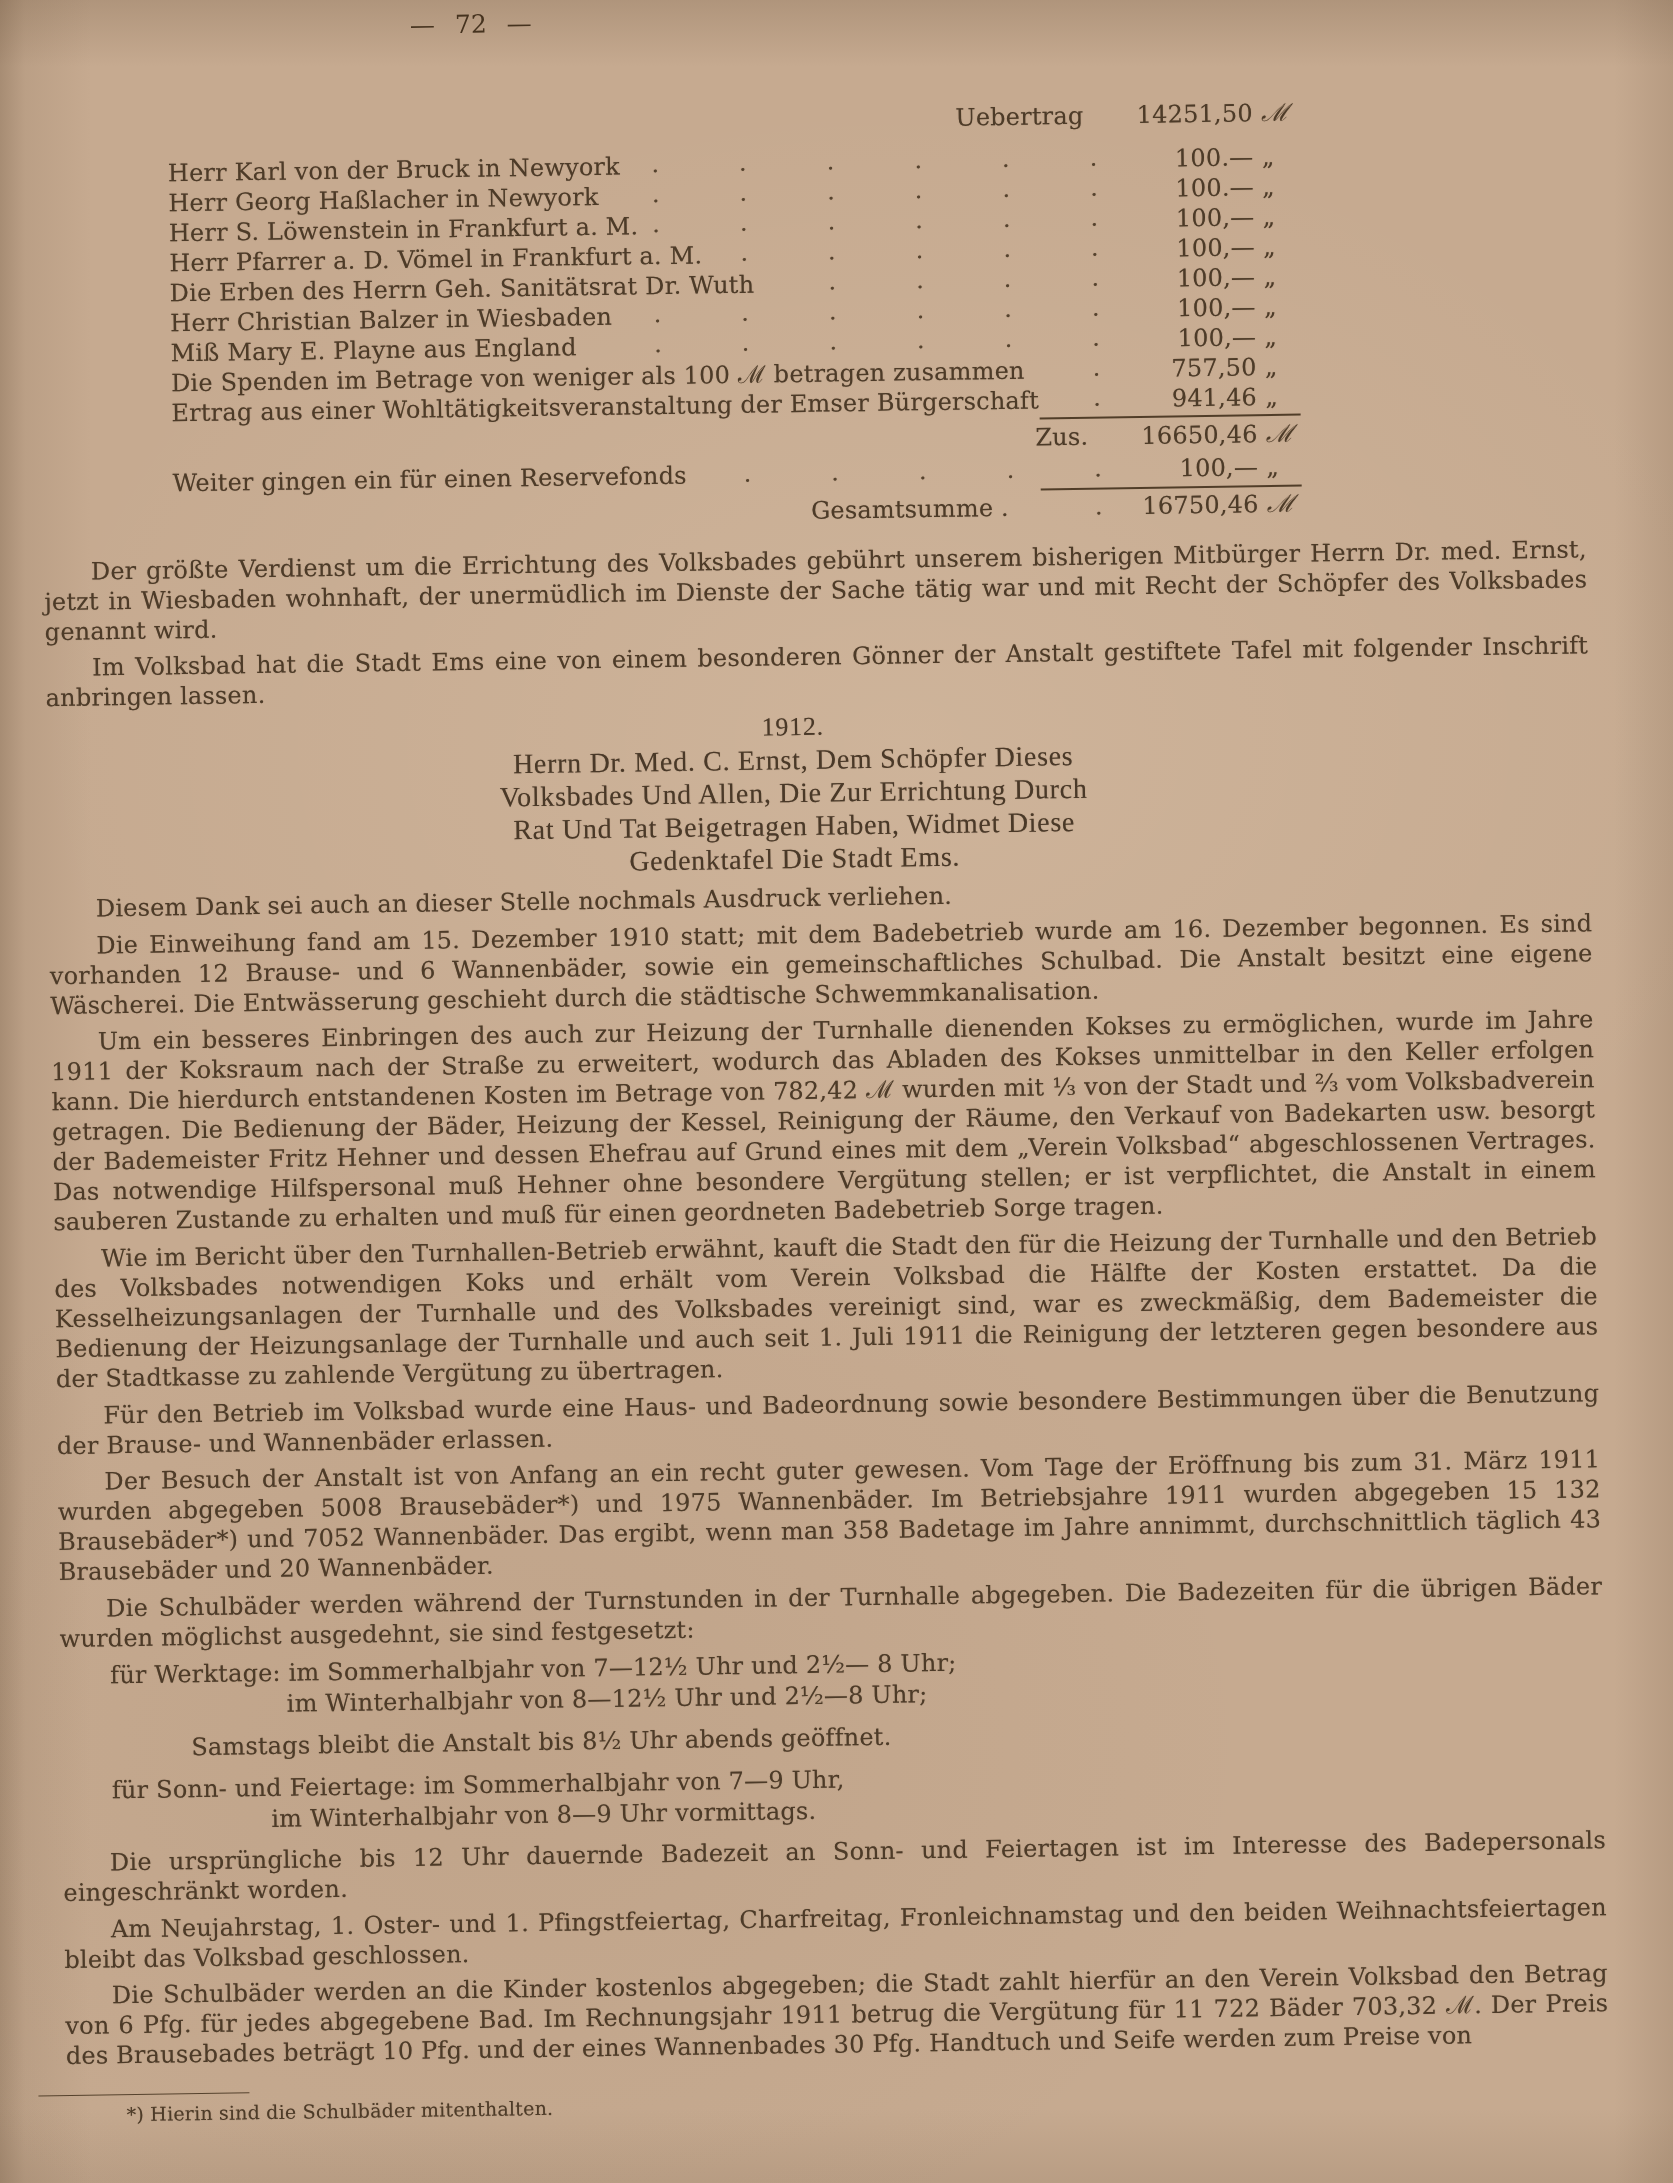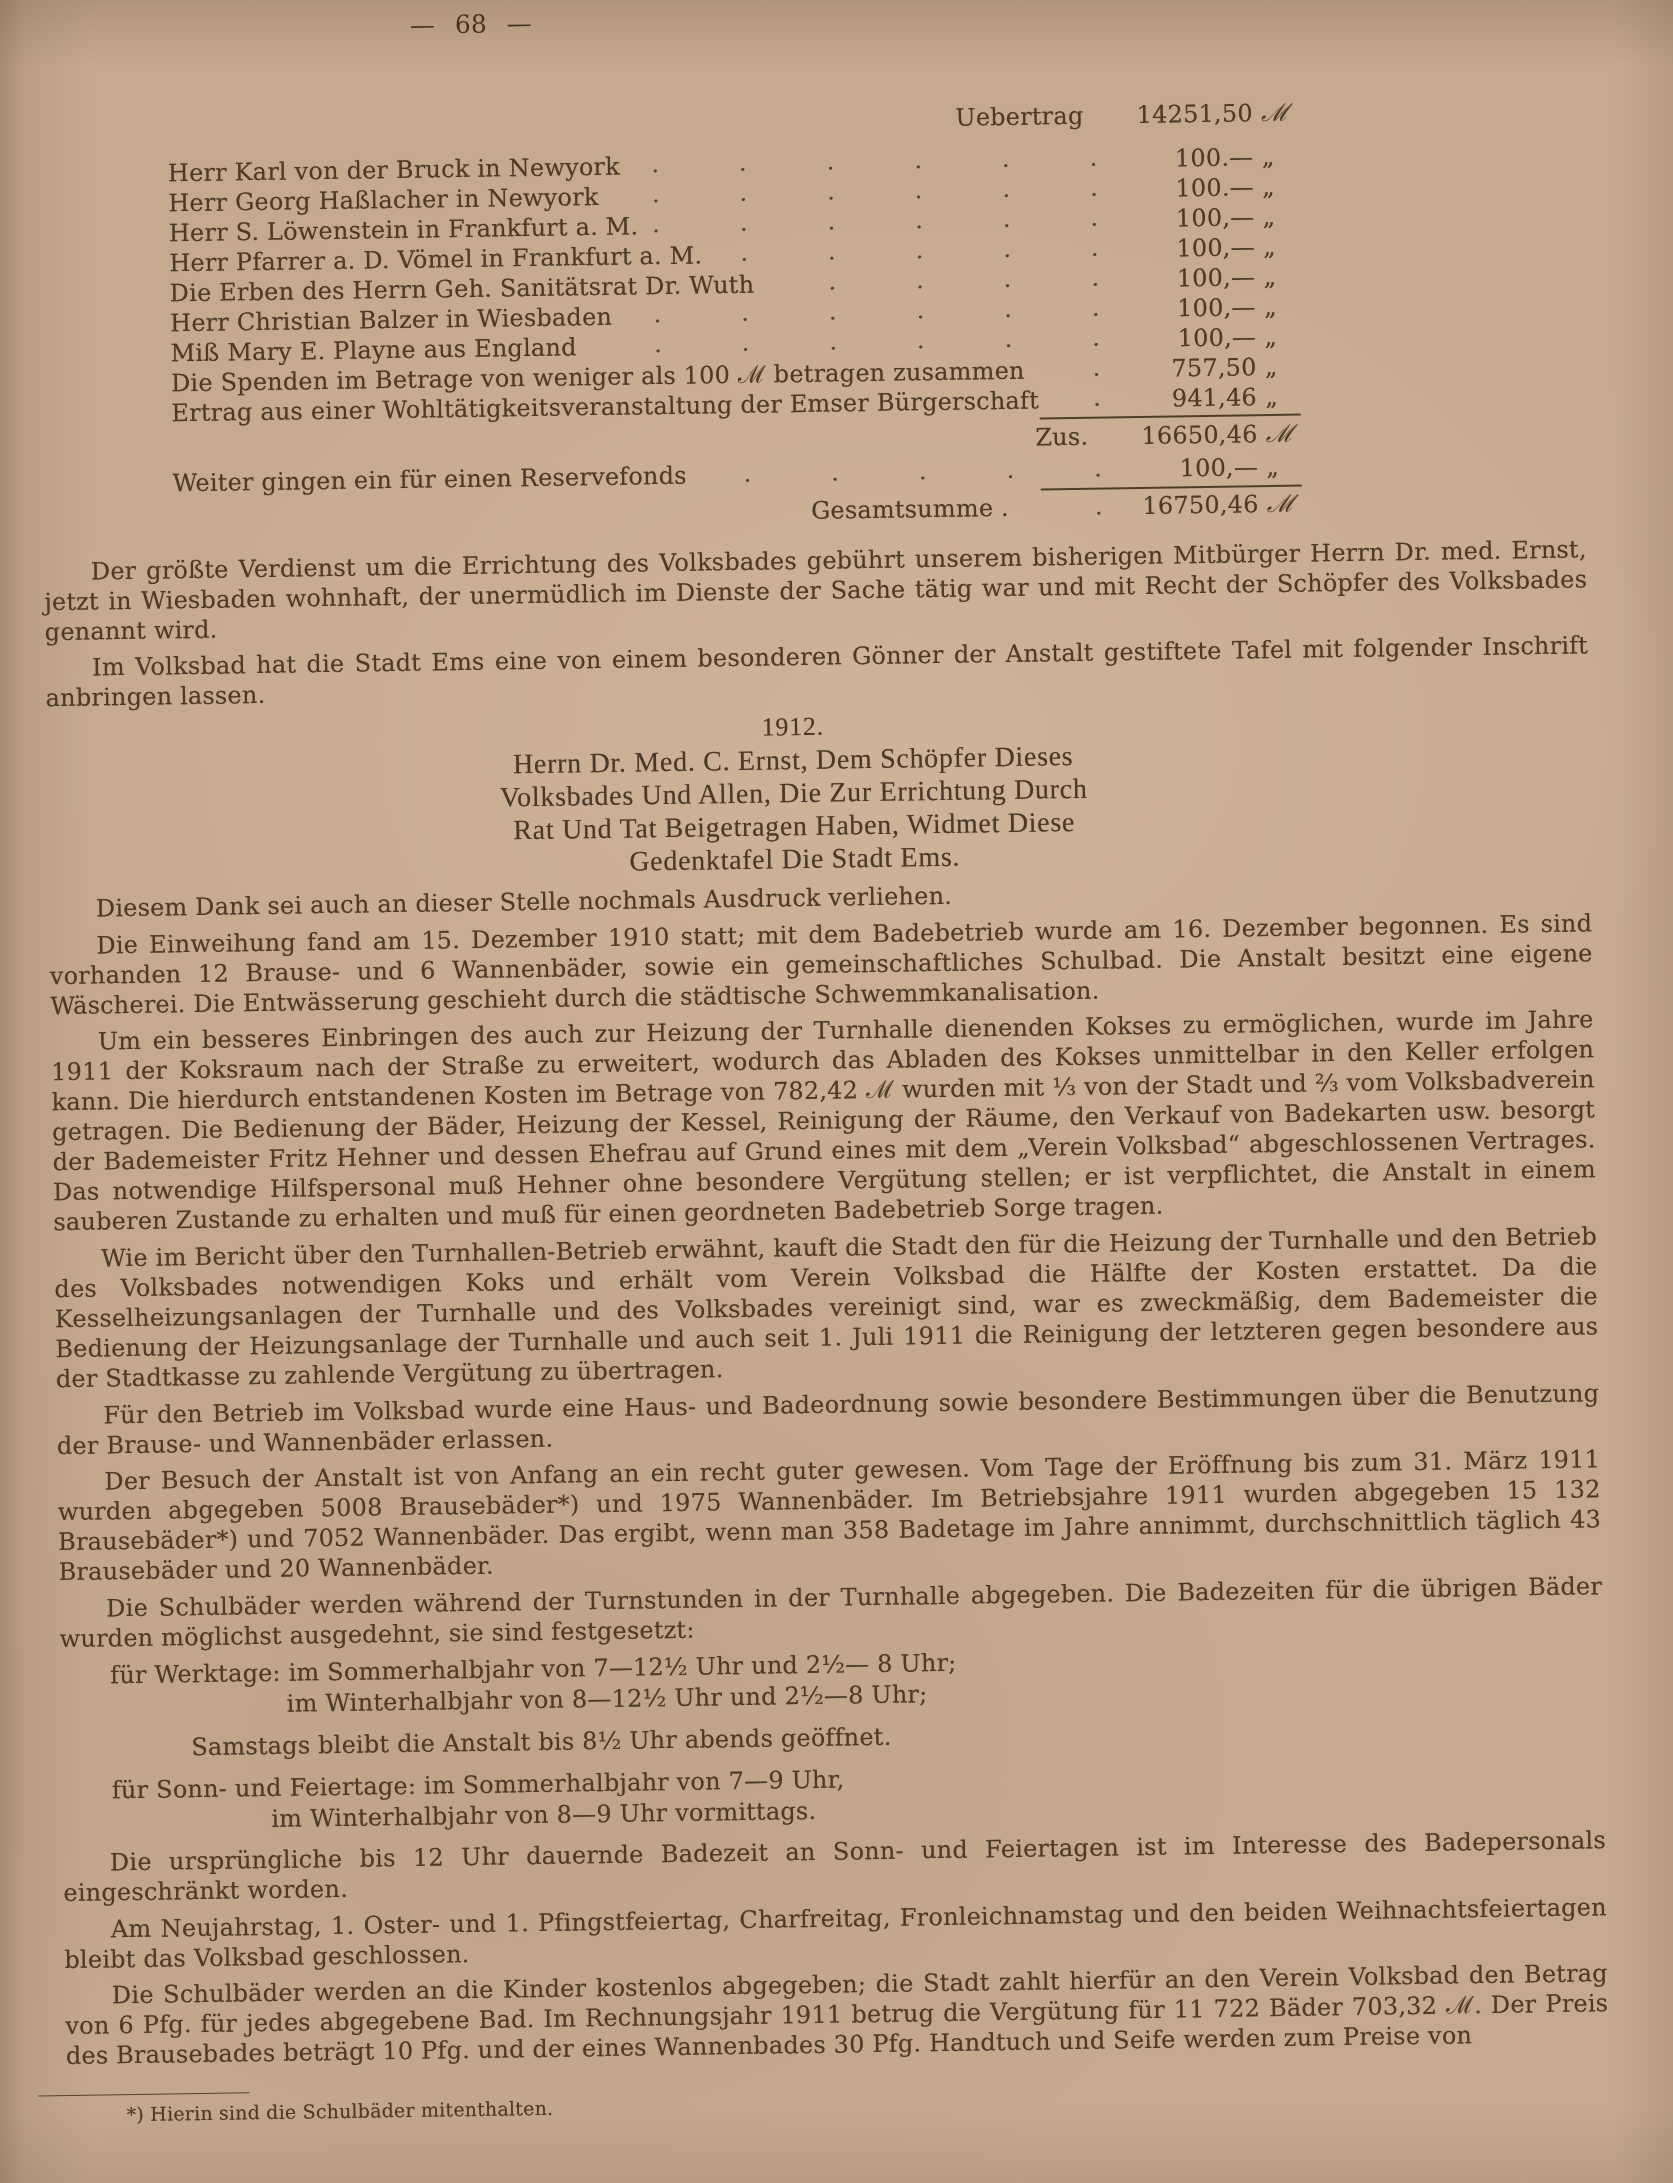--- a/index.html
+++ b/index.html
@@ -79,21 +79,21 @@
 </style>
 </head>
 <body>
 
 <div class="paper"></div>
 
 <div class="sheet">
 
   <div class="page-head">
     <span>—</span>
-    <span>68</span>
+    <span>72</span>
     <span>—</span>
   </div>
 
   <div class="text-col">
 
     <div class="ledger">
 
       <div class="lrow sumrow carry">
         <span class="slabel">Uebertrag</span>
         <span class="amt">14251,50</span>

